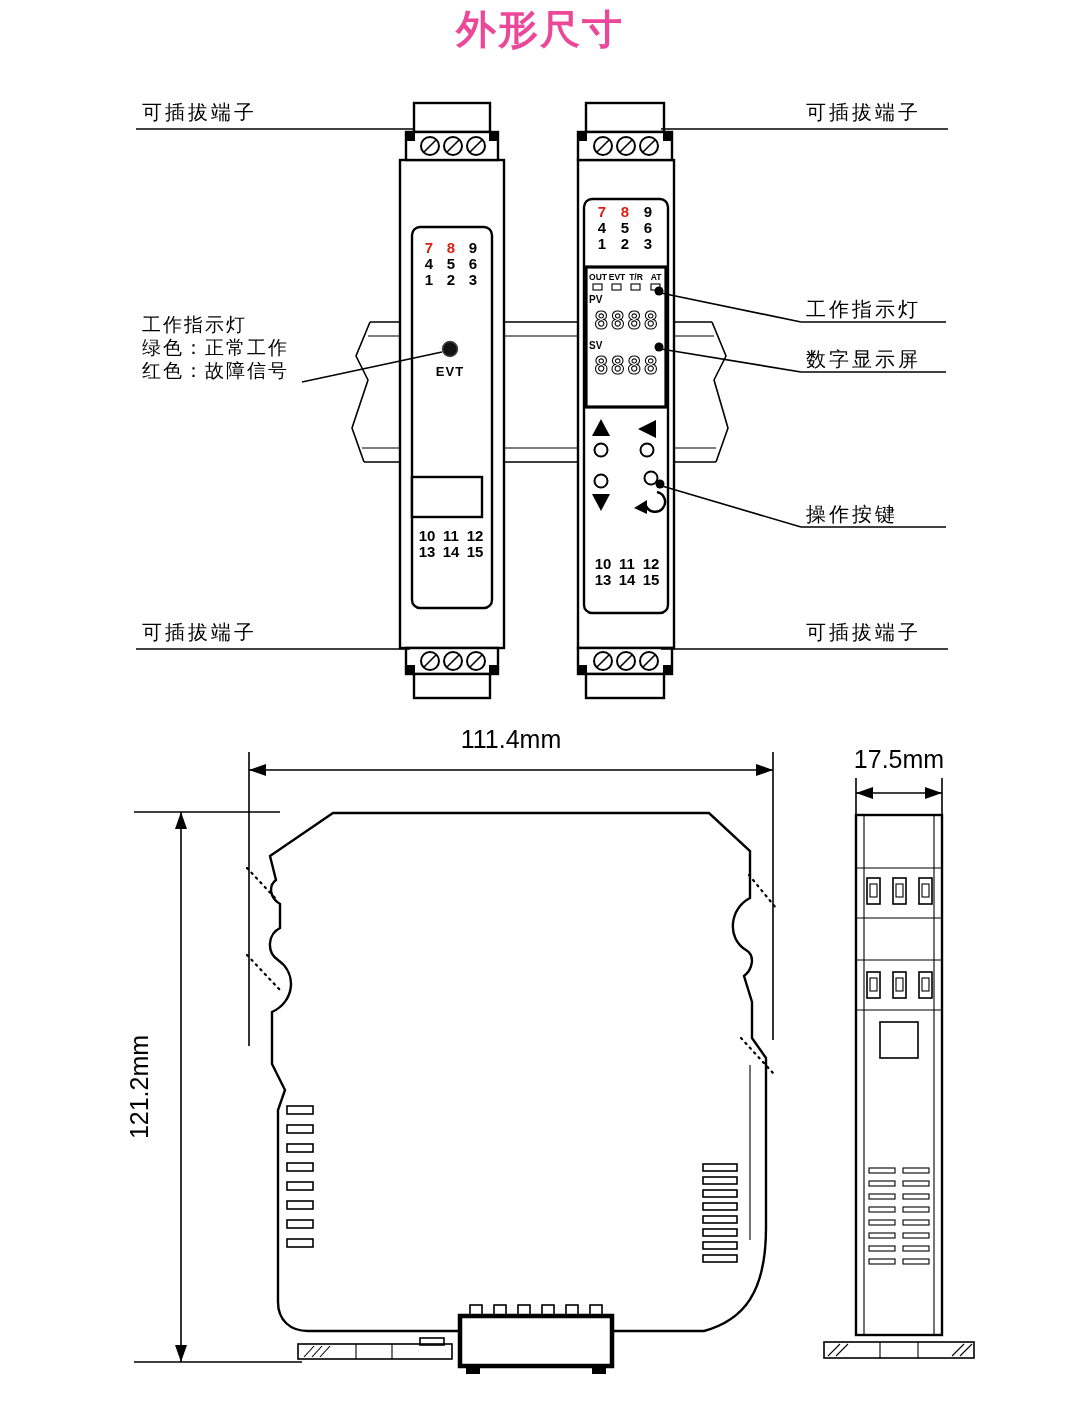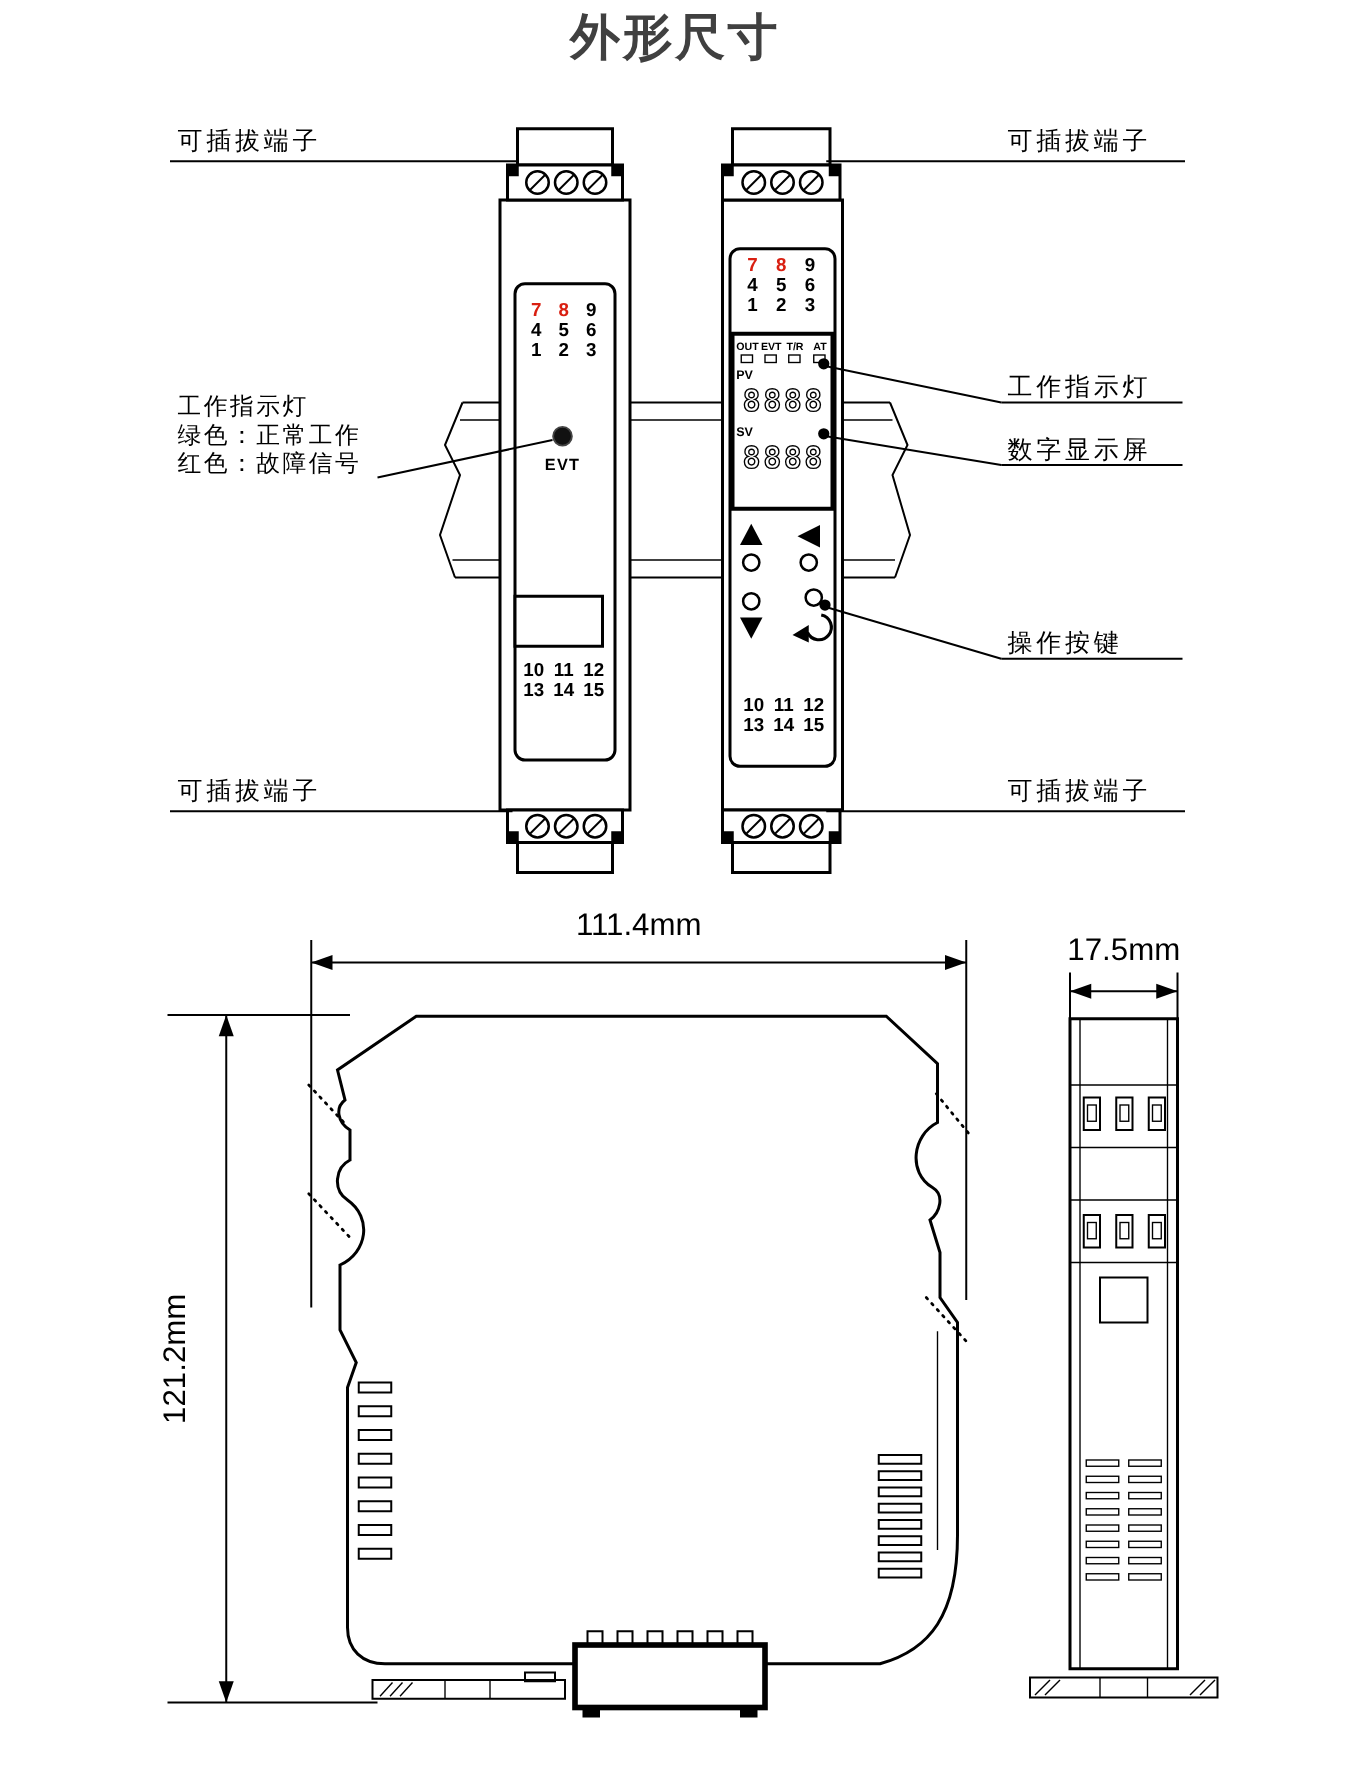--- a/index.html
+++ b/index.html
@@ -1,19 +1,19 @@
 <!DOCTYPE html>
 <html><head>
 <meta charset="utf-8">
 <style>
   html,body { margin:0; padding:0; background:#ffffff; }
   .page { position:relative; width:1080px; height:1415px; background:#fff; overflow:hidden;
           font-family:"Liberation Sans","DejaVu Sans",sans-serif; }
   .page-title { position:absolute; top:2px; left:0; width:100%; margin:0; text-align:center;
-                font-size:40px; font-weight:700; letter-spacing:2px; color:#404040; z-index:2; }
+                font-size:40px; font-weight:700; letter-spacing:2px; color:#ec4899; z-index:2; }
   svg.art { position:absolute; left:0; top:0; width:1080px; height:1415px; }
   text { font-family:"Liberation Sans","DejaVu Sans",sans-serif; fill:#000; }
   .cn   { font-size:20px; letter-spacing:3px; }
   .cn2  { font-size:19px; letter-spacing:2px; }
   .num  { font-size:15px; font-weight:700; text-anchor:middle; }
   .red  { fill:#d91f11; }
   .tiny { font-size:8.5px; font-weight:700; text-anchor:middle; }
   .pv   { font-size:10px; font-weight:700; }
   .seg  { font-family:"DejaVu Sans Mono","Liberation Mono",monospace; font-size:24px; font-weight:700;
           letter-spacing:2px; text-anchor:middle; fill:#fff; stroke:#000; stroke-width:1.1; }

